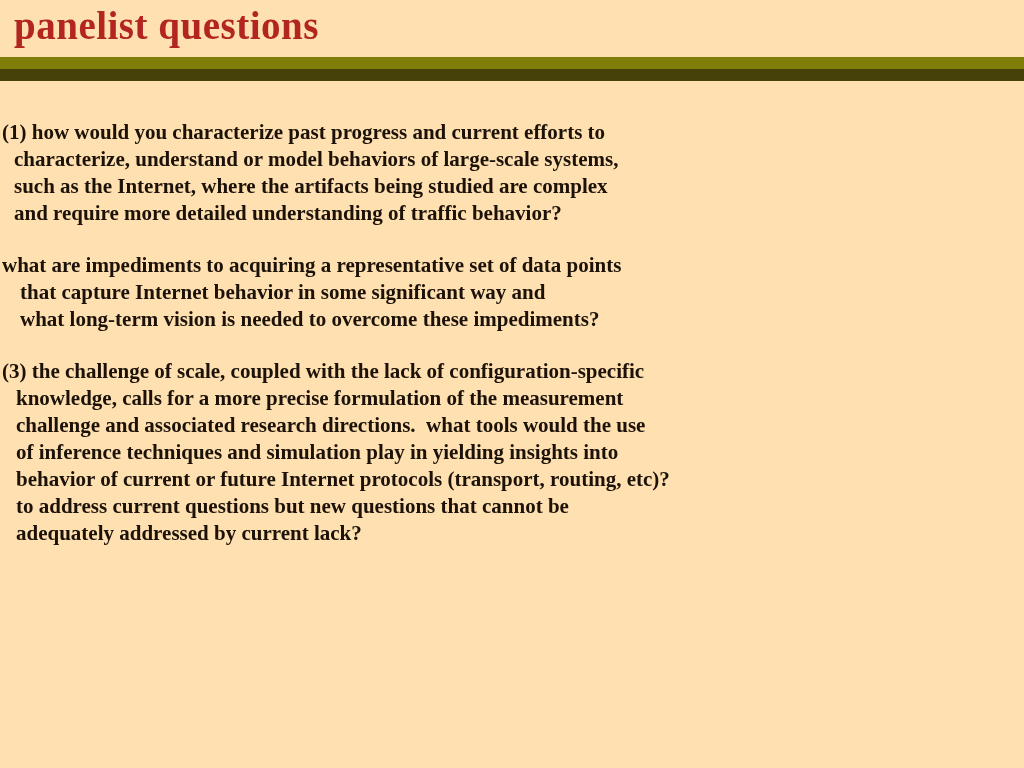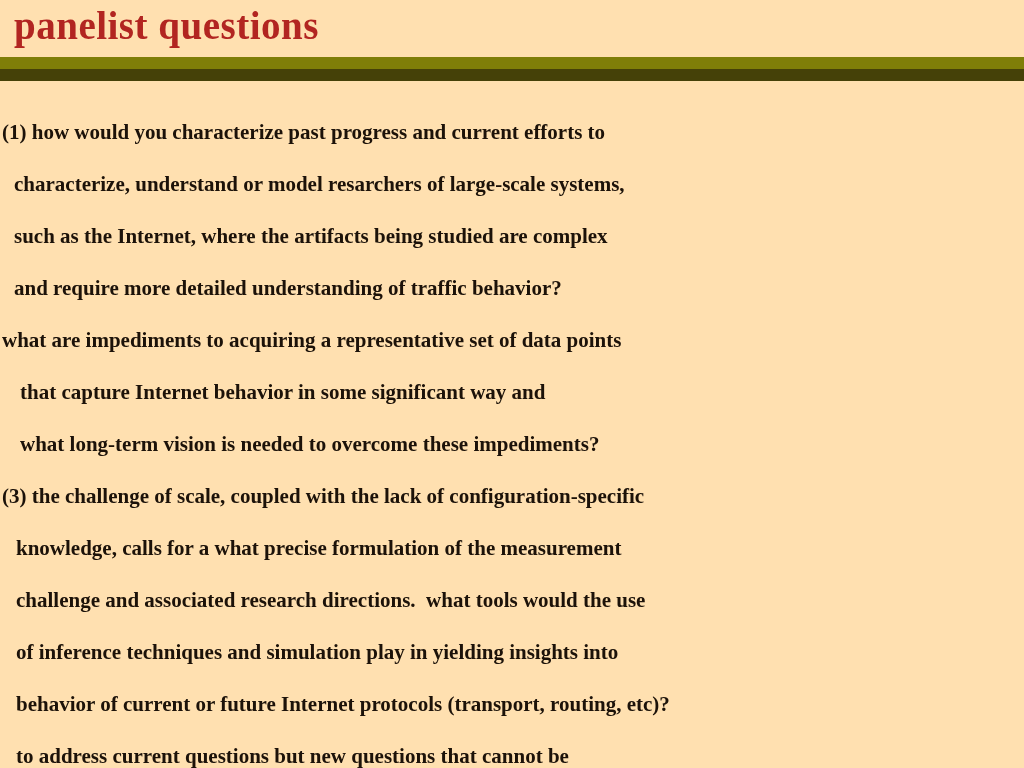--- a/index.html
+++ b/index.html
@@ -44,21 +44,20 @@
     color: #1C1209;
     font-size: 21px;
     font-weight: bold;
     line-height: 27px;
   }
   .question {
     margin: 0 0 25px 0;
   }
   .line {
     white-space: pre;
-    margin-top: 25px;
   }
   .q1 .line:not(:first-child) { padding-left: 12px; }
   .q2 .line:not(:first-child) { padding-left: 18px; }
   .q3 .line:not(:first-child) { padding-left: 14px; }
 </style>
 </head>
 <body>
 
 <div class="slide">
 
@@ -66,34 +65,34 @@
     <h1 class="page-title">panelist questions</h1>
   </div>
 
   <div class="divider-bar-top"></div>
   <div class="divider-bar-bottom"></div>
 
   <div class="content">
 
     <div class="question q1">
       <div class="line">(1) how would you characterize past progress and current efforts to</div>
-      <div class="line">characterize, understand or model resarchers of large-scale systems,</div>
+      <div class="line">characterize, understand or model behaviors of large-scale systems,</div>
       <div class="line">such as the Internet, where the artifacts being studied are complex</div>
       <div class="line">and require more detailed understanding of traffic behavior?</div>
     </div>
 
     <div class="question q2">
       <div class="line">what are impediments to acquiring a representative set of data points</div>
       <div class="line">that capture Internet behavior in some significant way and</div>
       <div class="line">what long-term vision is needed to overcome these impediments?</div>
     </div>
 
     <div class="question q3">
       <div class="line">(3) the challenge of scale, coupled with the lack of configuration-specific</div>
-      <div class="line">knowledge, calls for a what precise formulation of the measurement</div>
+      <div class="line">knowledge, calls for a more precise formulation of the measurement</div>
       <div class="line">challenge and associated research directions.  what tools would the use</div>
       <div class="line">of inference techniques and simulation play in yielding insights into</div>
       <div class="line">behavior of current or future Internet protocols (transport, routing, etc)?</div>
       <div class="line">to address current questions but new questions that cannot be</div>
       <div class="line">adequately addressed by current lack?</div>
     </div>
 
   </div>
 </div>
 

